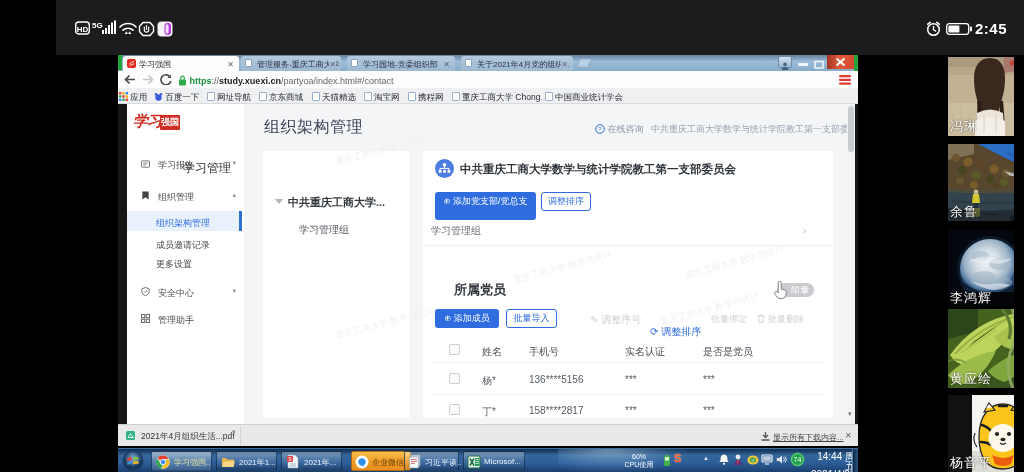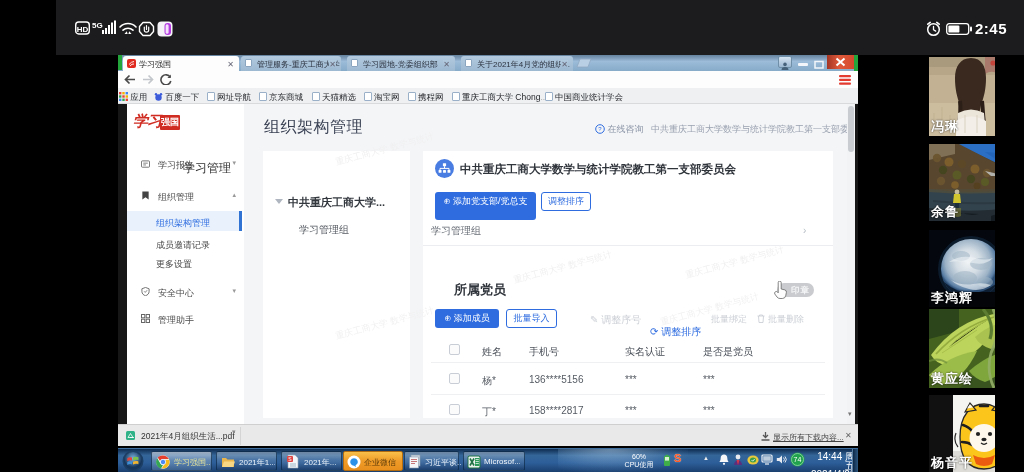--- a/index.html
+++ b/index.html
@@ -61,21 +61,21 @@
 
 
 #taskbar { left:0; top:393px; width:740px; height:24px; border-top:1px solid #3f6f9f;
   background:linear-gradient(180deg,#0e2c50 0%,#356699 28%,#2d5e99 60%,#1a3f6e 100%); }
 .tbtn { position:absolute; top:2px; height:20px; width:60px; border-radius:2px;
   background:linear-gradient(180deg,rgba(255,255,255,0.35),rgba(255,255,255,0.12) 45%,rgba(0,0,0,0.08));
   border:1px solid rgba(10,40,70,0.7); font-size:8px; color:#eaf2fa; }
 .tbtn .lbl { position:absolute; left:22px; top:5px; white-space:nowrap; overflow:hidden; width:36px;}
 
 
-.vid { position:absolute; left:929px; width:66px; overflow:hidden; background:#111;font-weight:bold; }
+.vid { position:absolute; left:948px; width:66px; overflow:hidden; background:#111; }
 .vname { position:absolute; left:2px; bottom:0px; color:#fff; font-size:13px;
   text-shadow:0 0 2px rgba(0,0,0,0.8); letter-spacing:1px; }
 
 
 #share { left:660px; top:78px; width:185px; height:51px; background:#2d2d2d; z-index:50; }
 </style>
 </head>
 <body>
 <div id="stage">
   <div class="abs" id="statusbar">
@@ -158,20 +158,27 @@
       <svg class="nav" style="position:absolute;left:6px;top:3px" width="12" height="11" viewBox="0 0 12 11">
         <path d="M11 5.5 H2 M5.5 1.5 L1.5 5.5 L5.5 9.5" fill="none" stroke="#4a4a4a" stroke-width="1.7"></path>
       </svg>
       <svg class="nav" style="position:absolute;left:24px;top:3px" width="12" height="11" viewBox="0 0 12 11">
         <path d="M1 5.5 H10 M6.5 1.5 L10.5 5.5 L6.5 9.5" fill="none" stroke="#c3c7cb" stroke-width="1.7"></path>
       </svg>
       <svg class="nav" style="position:absolute;left:42px;top:3px" width="12" height="11" viewBox="0 0 12 11">
         <path d="M10.2 3.2 A5 5 0 1 0 10.8 7" fill="none" stroke="#4a4a4a" stroke-width="1.6"></path>
         <path d="M10.8 0.5 v3.4 h-3.4 z" fill="#4a4a4a"></path>
       </svg>
+      <div id="url">
+        <svg style="vertical-align:-2px" width="9" height="11" viewBox="0 0 9 11">
+          <rect x="1" y="4.5" width="7" height="6" rx="1" fill="#2faa4a"></rect>
+          <path d="M2.7 4.5 V3 a1.8 1.8 0 0 1 3.6 0 v1.5" fill="none" stroke="#2faa4a" stroke-width="1.3"></path>
+        </svg>
+        <span style="color:#1a8f3c;font-weight:bold">https</span><span style="color:#555">://</span><span style="color:#222;font-weight:bold">study.xuexi.cn</span><span style="color:#666">/partyoa/index.html#/contact</span>
+      </div>
       <svg style="position:absolute;right:7px;top:4px" width="12" height="10" viewBox="0 0 12 10">
         <rect x="0" y="0" width="12" height="2.2" rx="1" fill="#e33b30"></rect>
         <rect x="0" y="3.8" width="12" height="2.2" rx="1" fill="#e33b30"></rect>
         <rect x="0" y="7.6" width="12" height="2.2" rx="1" fill="#e33b30"></rect>
       </svg>
     </div>
     <div class="abs" id="bkbar">
       <div class="bk" style="left:1px">
         <svg style="vertical-align:-1px" width="9" height="9" viewBox="0 0 9 9">
           <rect x="0" y="0" width="2.4" height="2.4" fill="#e8453c"></rect>
@@ -363,21 +370,21 @@
       </div>
       <div class="tbtn" style="left:163px;width:61px;">
         <svg style="position:absolute;left:4px;top:2px" width="13" height="15" viewBox="0 0 13 15">
           <path d="M2 1 h7 l3 3 v10 H2 z" fill="#f3f6fa" stroke="#9ab" stroke-width="0.6"></path>
           <rect x="1" y="2" width="6" height="6" rx="1" fill="#d44"></rect>
           <text x="4" y="7" font-size="5" fill="#fff" text-anchor="middle">S</text>
           <path d="M4 10 h6 M4 12 h6" stroke="#8ab" stroke-width="0.8"></path>
         </svg>
         <div class="lbl">2021年...</div>
       </div>
-      <div class="tbtn" style="left:225px;width:60px;background:linear-gradient(180deg,#f8c04a,#ef9b28 50%,#e88f1e);border-color:#b06a10;">
+      <div class="tbtn" style="left:233px;width:60px;background:linear-gradient(180deg,#f8c04a,#ef9b28 50%,#e88f1e);border-color:#b06a10;">
         <svg style="position:absolute;left:3px;top:3px" width="14" height="14" viewBox="0 0 14 14">
           <circle cx="7" cy="7" r="6.5" fill="#fff"></circle>
           <path d="M3.5 5.5 a3.8 3.8 0 0 1 7 0 a3.8 3.8 0 0 1-2 4.7 l0.5 1.8 l-2-1.3 a3.8 3.8 0 0 1-3.5-5.2z" fill="#2a90e8"></path>
         </svg>
         <div class="lbl" style="left:20px;color:#5a3a08;">企业微信</div>
       </div>
       <div class="tbtn" style="left:286px;width:55px;">
         <svg style="position:absolute;left:3px;top:2px" width="14" height="15" viewBox="0 0 14 15">
           <rect x="3" y="1" width="9" height="11" fill="#cdd6e0" stroke="#8899aa" stroke-width="0.6"></rect>
           <rect x="1.5" y="3" width="9" height="11" fill="#f5f7f9" stroke="#8899aa" stroke-width="0.6"></rect>

